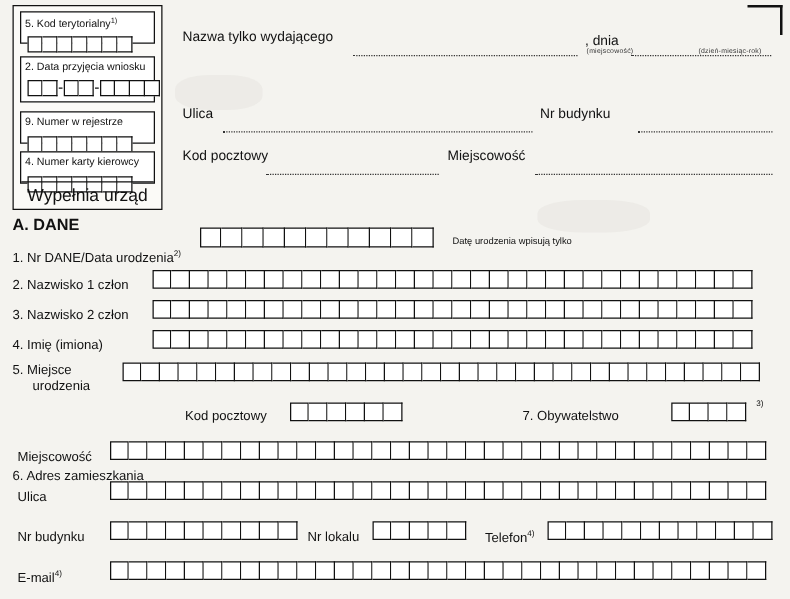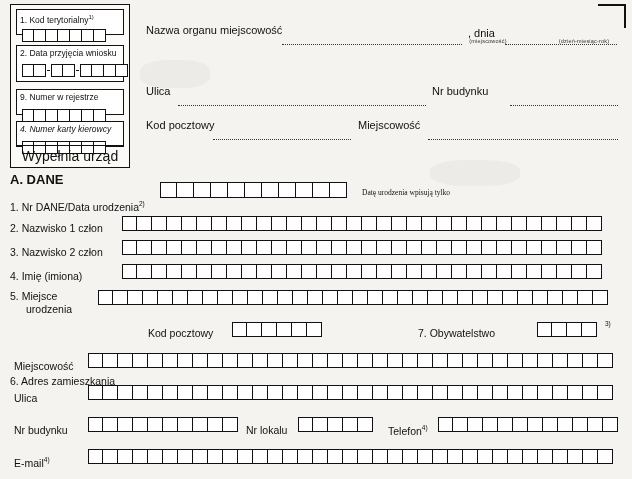--- a/index.html
+++ b/index.html
@@ -21,21 +21,21 @@
   }
   .tl-cell{
     position:absolute;left:5px;width:108px;border:1px solid #111;background:#fff;
     font-size:8.5px;padding:2px 3px;box-sizing:border-box;
   }
   .tl-cell .lbl{font-size:8.5px;line-height:10px;}
   .tl-cell sup{font-size:6px;vertical-align:super;}
   .c1{top:4px;height:26px;}
   .c2{top:40px;height:37px;}
   .c3{top:84px;height:26px;}
-  .c4{top:116px;height:26px;font-style:italic;}
+  .c4{top:116px;height:26px;}
   .tl-foot{
     position:absolute;left:0;bottom:3px;width:118px;text-align:center;font-size:14px;
   }
   .tl-foot .line{border-top:1px solid #111;margin:0 6px 2px 6px;}
 
   
   .grid{display:flex;}
   .gcell{width:12px;height:13px;border:1px solid #111;border-left:none;box-sizing:border-box;background:#fff;}
   .gcell:first-child{border-left:1px solid #111;}
   .gsep{width:5px;height:13px;display:inline-block;position:relative;}
@@ -52,21 +52,21 @@
   }
 
   .title{
     position:absolute;left:258px;top:143px;font-size:17px;font-weight:bold;letter-spacing:1.2px;
   }
   .sec-a{position:absolute;left:10px;top:172px;font-size:13px;font-weight:bold;}
 
   
   .rlabel{position:absolute;font-size:10.5px;}
   .rlabel sup{font-size:6.5px;vertical-align:super;}
-  .note{position:absolute;font-size:7.5px;line-height:10px;color:#111;font-family:Liberation Serif, serif;}
+  .note{position:absolute;font-size:7.5px;line-height:10px;color:#111;}
 
   .boxrow{position:absolute;display:flex;}
   .bx{width:17px;height:16px;border:1px solid #111;border-left:none;box-sizing:border-box;background:#fff;}
   .bx:first-child{border-left:1px solid #111;}
   .bx.sm{width:15px;height:15px;}
 
   .mark{position:absolute;font-size:6.5px;}
   .smudge{position:absolute;background:#e7e6e1;border-radius:40%;opacity:.6;}
 </style>
 </head>
@@ -75,21 +75,21 @@
 <div class="page">
 
   <div class="smudge" style="left:140px;top:60px;width:70px;height:28px;"></div>
   <div class="smudge" style="left:430px;top:160px;width:90px;height:26px;"></div>
 
   <div class="corner"></div>
 
   <div class="tl-box">
 
     <div class="tl-cell c1">
-      <div class="lbl"><span>1. Kod terytorialny</span><sup>1)</sup></div>
+      <div class="lbl"><span>5. Kod terytorialny</span><sup>1)</sup></div>
     </div>
     <div class="grid" style="position:absolute;left:11px;top:24px;">
       <div class="gcell"></div>
         <div class="gcell"></div>
         <div class="gcell"></div>
         <div class="gcell"></div>
         <div class="gcell"></div>
         <div class="gcell"></div>
         <div class="gcell"></div>
     </div>
@@ -141,21 +141,21 @@
         <div class="gcell"></div>
         <div class="gcell"></div>
     </div>
 
     <div class="tl-foot">
       <div class="line"></div>
       <span>Wypełnia urząd</span>
     </div>
   </div>
 
-  <div class="hdr-label" style="left:146px;top:24px;">Nazwa organu miejscowość</div>
+  <div class="hdr-label" style="left:146px;top:24px;">Nazwa tylko wydającego</div>
   <div class="dotline" style="position:absolute;left:282px;top:33px;width:180px;"></div>
   <div class="hdr-label" style="left:468px;top:27px;">, dnia</div>
   <div class="dotline" style="position:absolute;left:505px;top:33px;width:112px;"></div>
   <div class="tiny" style="position:absolute;left:455px;top:38px;width:66px;">(miejscowość)</div>
   <div class="tiny" style="position:absolute;left:548px;top:38px;width:72px;">(dzień-miesiąc-rok)</div>
 
   <div class="hdr-label" style="left:146px;top:85px;">Ulica</div>
   <div class="dotline" style="position:absolute;left:178px;top:94px;width:248px;"></div>
   <div class="hdr-label" style="left:432px;top:85px;">Nr budynku</div>
   <div class="dotline" style="position:absolute;left:510px;top:94px;width:108px;"></div>

